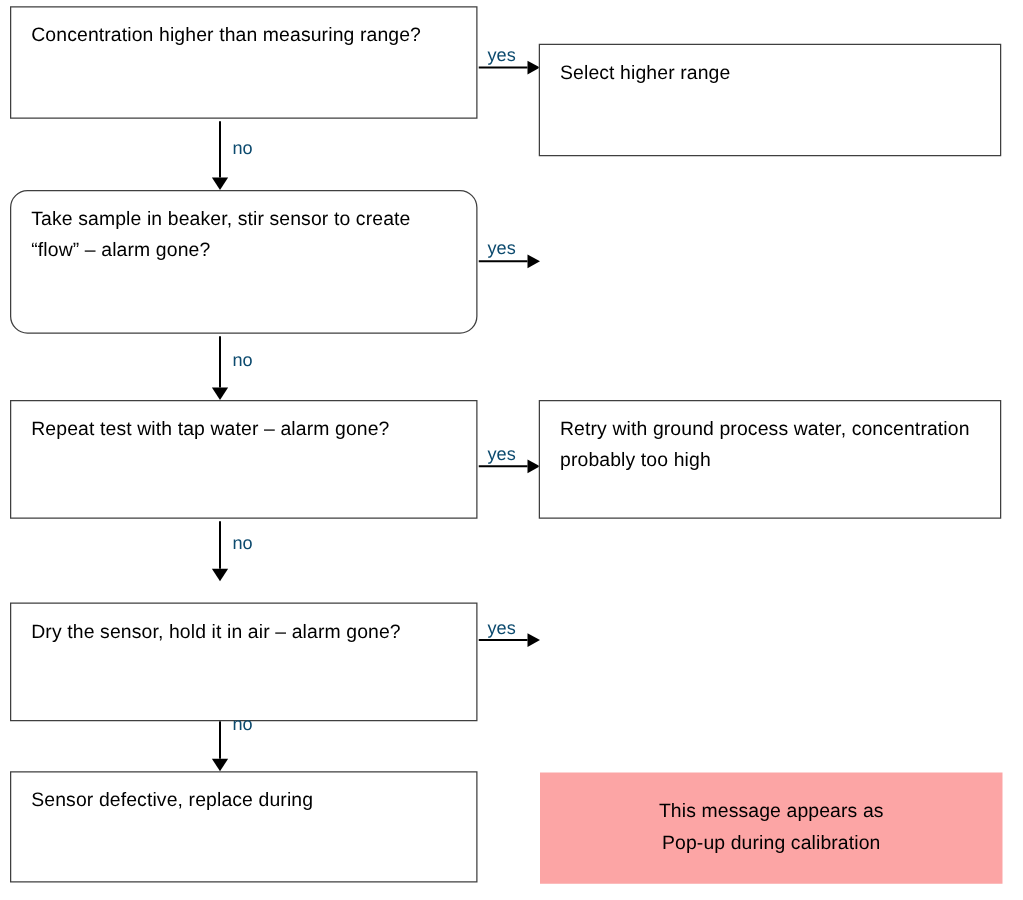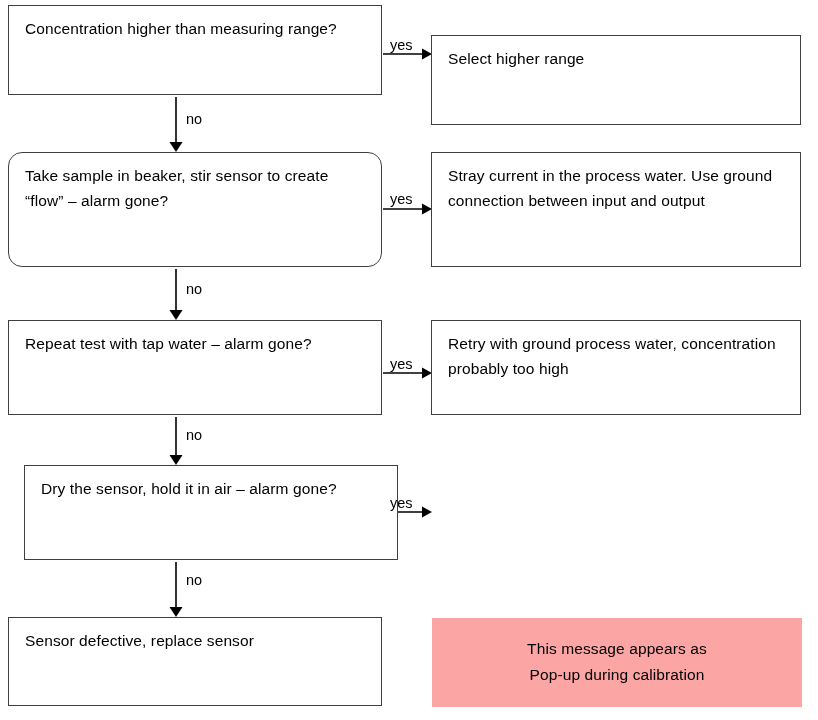--- a/index.html
+++ b/index.html
@@ -36,21 +36,21 @@
     font-size: 15.5px;
     line-height: 1.63;
     letter-spacing: 0.1px;
     text-align: left;
     white-space: pre-line;
   }
   
   #n-q1 { left: 8px;  top: 5px;   width: 374px; height: 90px; }
   #n-q2 { left: 8px;  top: 152px; width: 374px; height: 115px; border-radius: 14px; }
   #n-q3 { left: 8px;  top: 320px; width: 374px; height: 95px; }
-  #n-q4 { left: 8px;  top: 465px; width: 374px; height: 95px; margin-left: 16px; }
+  #n-q4 { left: 8px;  top: 482px; width: 374px; height: 95px; }
   #n-q5 { left: 8px;  top: 617px; width: 374px; height: 89px; }
 
   
   #n-a1 { left: 431px; top: 5px;   width: 370px; height: 90px; margin-top: 30px; }
   #n-a2 { left: 431px; top: 152px; width: 370px; height: 115px; }
   #n-a3 { left: 431px; top: 320px; width: 370px; height: 95px; }
   #n-a4 { left: 431px; top: 465px; width: 370px; height: 95px; }
 
   
   #n-note {
@@ -68,21 +68,21 @@
     transform: translateY(-50%);
     text-align: center;
     font-size: 15.5px;
     line-height: 1.72;
   }
 
   .edge-label {
     position: absolute;
     font-size: 14.5px;
     line-height: 1;
-    color: #000000;
+    color: #0c4a6e;
     white-space: nowrap;
   }
   
   .lbl-yes { left: 390px; }
   #lbl-yes-1 { top: 38px; }
   #lbl-yes-2 { top: 192px; }
   #lbl-yes-3 { top: 357px; }
   #lbl-yes-4 { top: 496px; }
 
   
@@ -155,30 +155,27 @@
 
   <div class="node" id="n-q3">
     <div class="node-text">Repeat test with tap water – alarm gone?</div>
   </div>
 
   <div class="node" id="n-q4">
     <div class="node-text">Dry the sensor, hold it in air – alarm gone?</div>
   </div>
 
   <div class="node" id="n-q5">
-    <div class="node-text">Sensor defective, replace sensor</div>
+    <div class="node-text">Sensor defective, replace during</div>
   </div>
 
   <div class="node" id="n-a1">
     <div class="node-text">Select higher range</div>
   </div>
 
-  <div class="node" id="n-a2">
-    <div class="node-text">Stray current in the process water. Use ground connection between input and output</div>
-  </div>
 
   <div class="node" id="n-a3">
     <div class="node-text">Retry with ground process water, concentration probably too high</div>
   </div>
 
 
   <div class="node" id="n-note">
     <div class="node-text">This message appears as
 Pop-up during calibration</div>
   </div>

